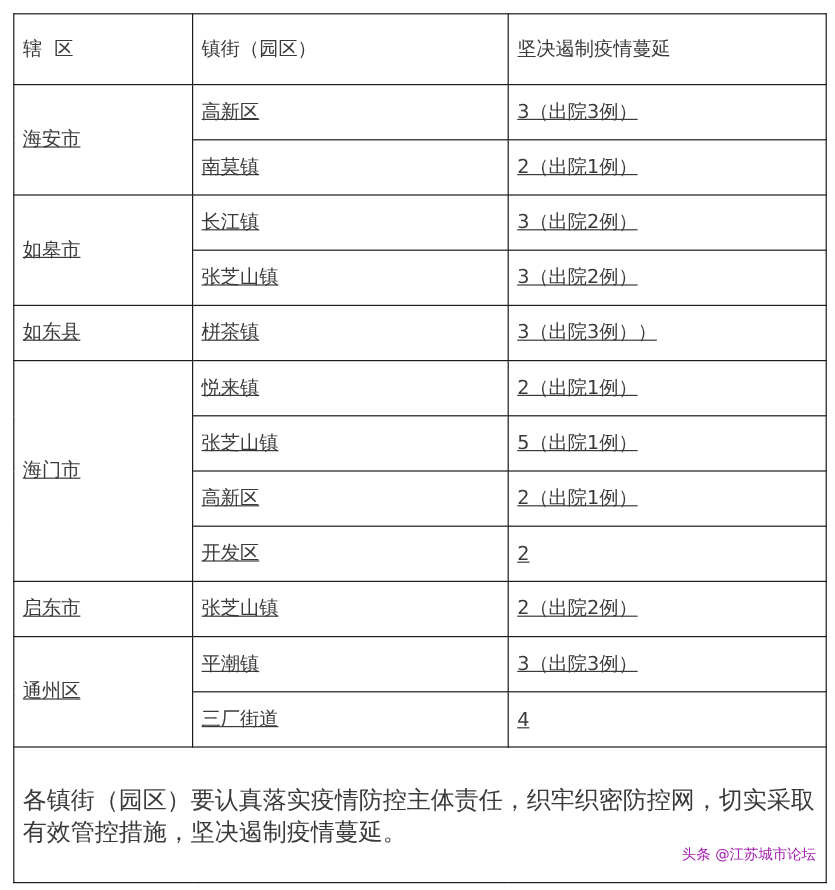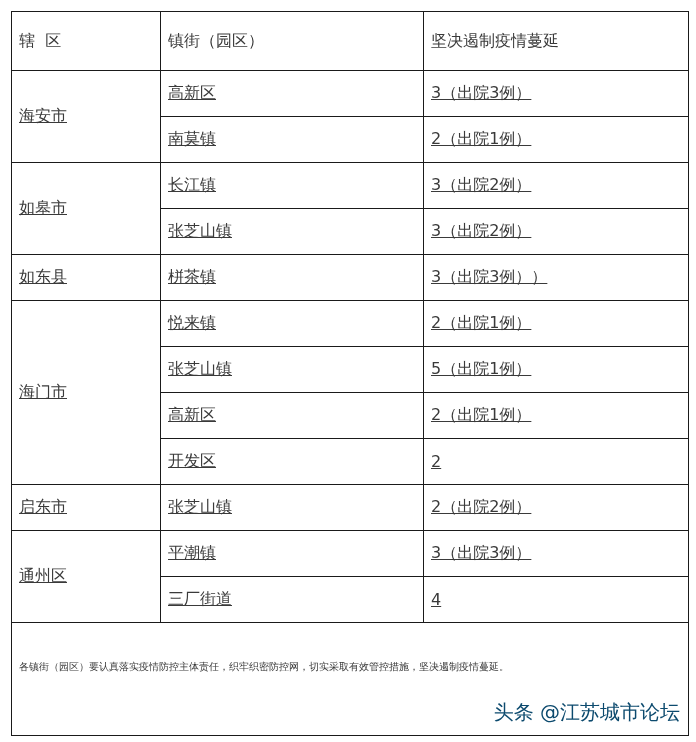--- a/index.html
+++ b/index.html
@@ -47,29 +47,29 @@
       position: relative;
       white-space: normal !important;
       line-height: 27px;
       padding: 0 0 0 7px !important;
     }
     .footer-note {
       position: absolute;
       left: 7px;
       top: 30px;
       right: 4px;
-      font-size: 10px;
+      font-size: 20px;
       line-height: 27px;
     }
     .watermark {
       position: absolute;
       right: 8px;
       bottom: 9px;
-      font-size: 20px;
-      color: #0c4a6e;
+      font-size: 12px;
+      color: #a21caf;
     }
   </style>
 </head>
 <body>
 
 <table class="cases">
   <colgroup>
     <col class="c1">
       <col class="c2">
       <col class="c3">

